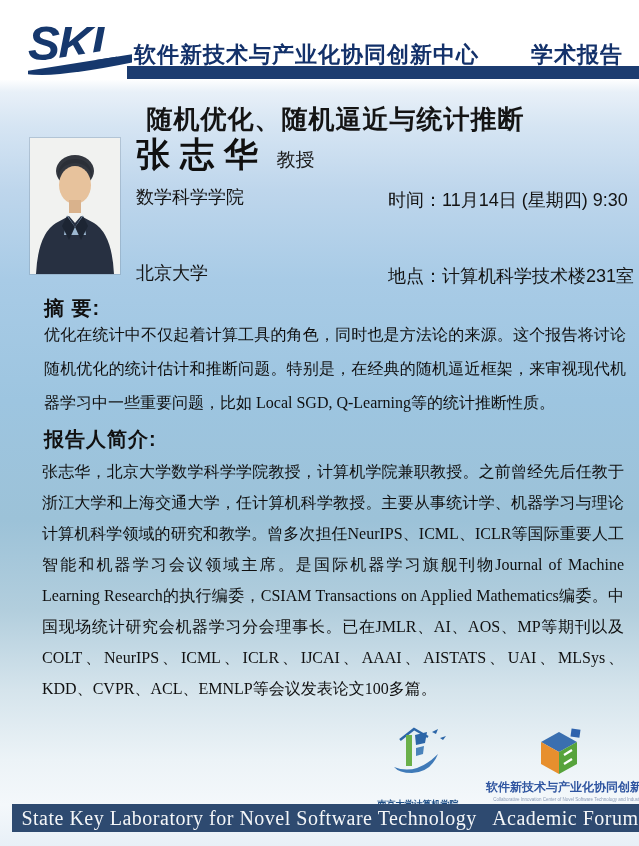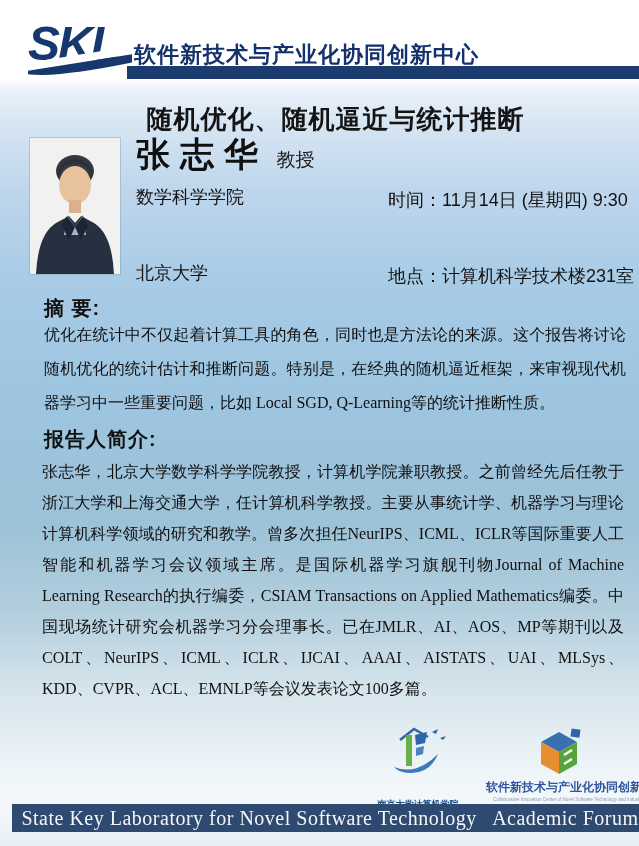--- a/index.html
+++ b/index.html
@@ -55,20 +55,21 @@
 
 <div class="page">
 
   <div class="header">
     <svg class="skl-logo" viewBox="0 0 104 58" xmlns="http://www.w3.org/2000/svg">
       <text x="0" y="42" font-family="Liberation Sans, sans-serif" font-weight="bold" font-style="italic" font-size="48" letter-spacing="-2" fill="#16386d">SKL</text>
       <path d="M-2,45 L106,28 L106,36 L-2,53 Z" fill="#ffffff"></path>
       <path d="M-2,53 L106,36 L106,44 Q48,56 14,57 Q2,57 -2,56 Z" fill="#16386d"></path>
     </svg>
     <div class="lab-name">软件新技术与产业化协同创新中心</div>
+    <div class="forum-type">学术报告</div>
     <div class="header-rule"></div>
   </div>
 
   <h1 class="talk-title">随机优化、随机逼近与统计推断</h1>
 
   <svg class="photo" viewBox="0 0 90 136" xmlns="http://www.w3.org/2000/svg">
     <rect x="0" y="0" width="90" height="136" fill="#f1f2f0"></rect>
     <ellipse cx="45" cy="33" rx="19" ry="16" fill="#33373f"></ellipse>
     <ellipse cx="45" cy="47" rx="16" ry="19" fill="#e7c29c"></ellipse>
     <path d="M28,42 Q29,26 45,25 Q61,26 62,42 L62,34 Q58,21 45,21 Q32,21 28,34 Z" fill="#2b2f37"></path>

